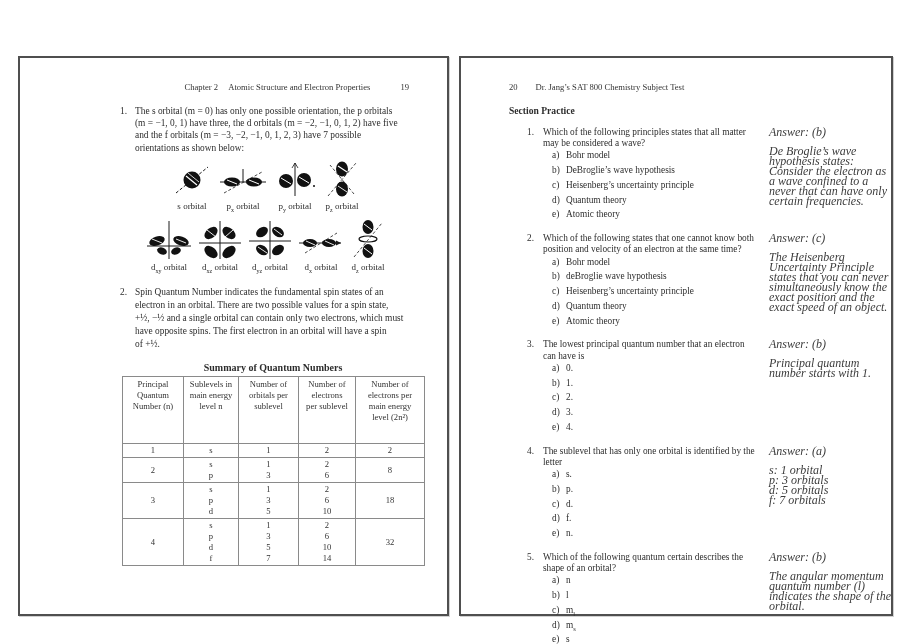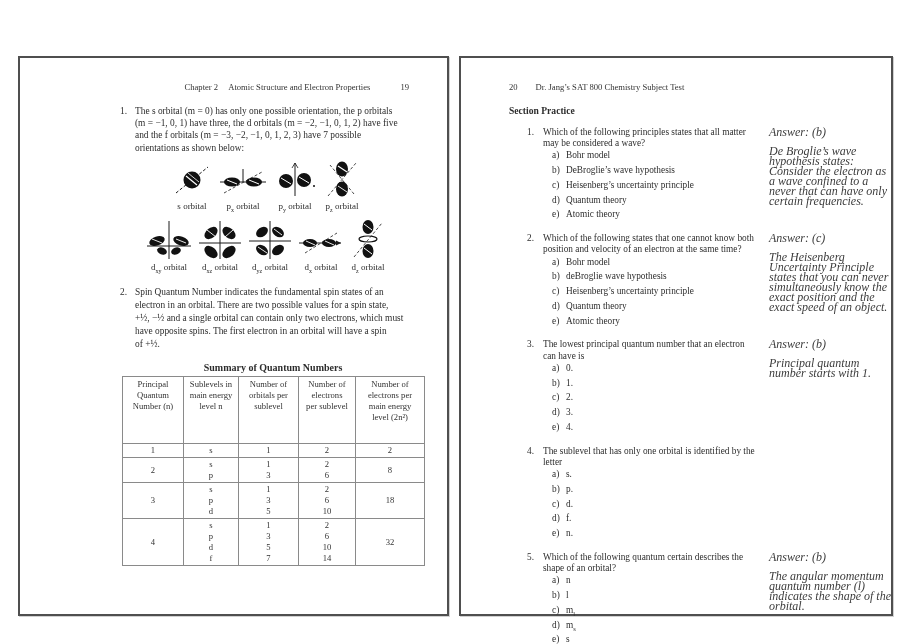--- a/index.html
+++ b/index.html
@@ -419,20 +419,27 @@
               <span class="opt-l">d)</span>
               <span class="opt-t"><span>f.</span><sub></sub></span>
             </div>
           <div class="opt">
               <span class="opt-l">e)</span>
               <span class="opt-t"><span>n.</span><sub></sub></span>
             </div>
         </div>
       </div>
     </div>
+    <div class="q-note">
+      <div class="q-answer">Answer: (a)</div>
+      <div class="q-note-text">s: 1 orbital
+p: 3 orbitals
+d: 5 orbitals
+f: 7 orbitals</div>
+    </div>
   </div>
 
   <div class="q">
     <div class="q-main">
       <span class="q-num">5.</span>
       <div class="q-body">
         <div class="q-text">Which of the following quantum certain describes the shape of an orbital?</div>
         <div class="opts">
           <div class="opt">
               <span class="opt-l">a)</span>

